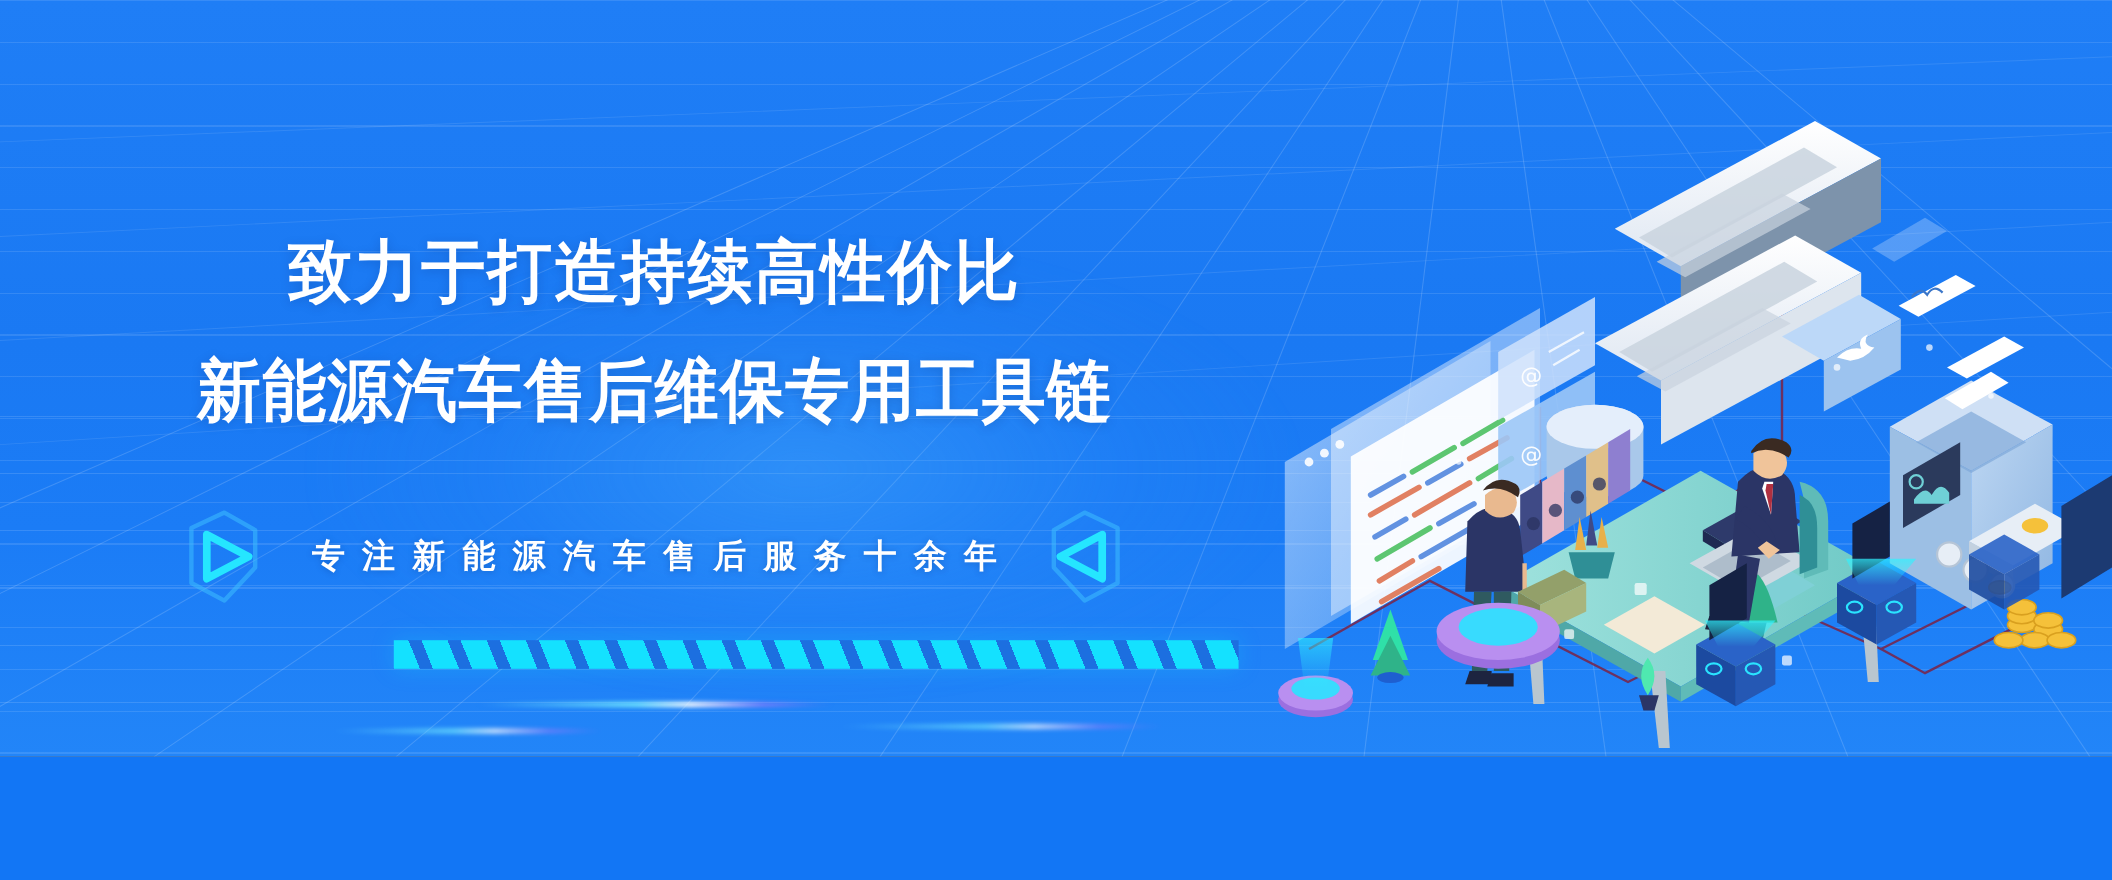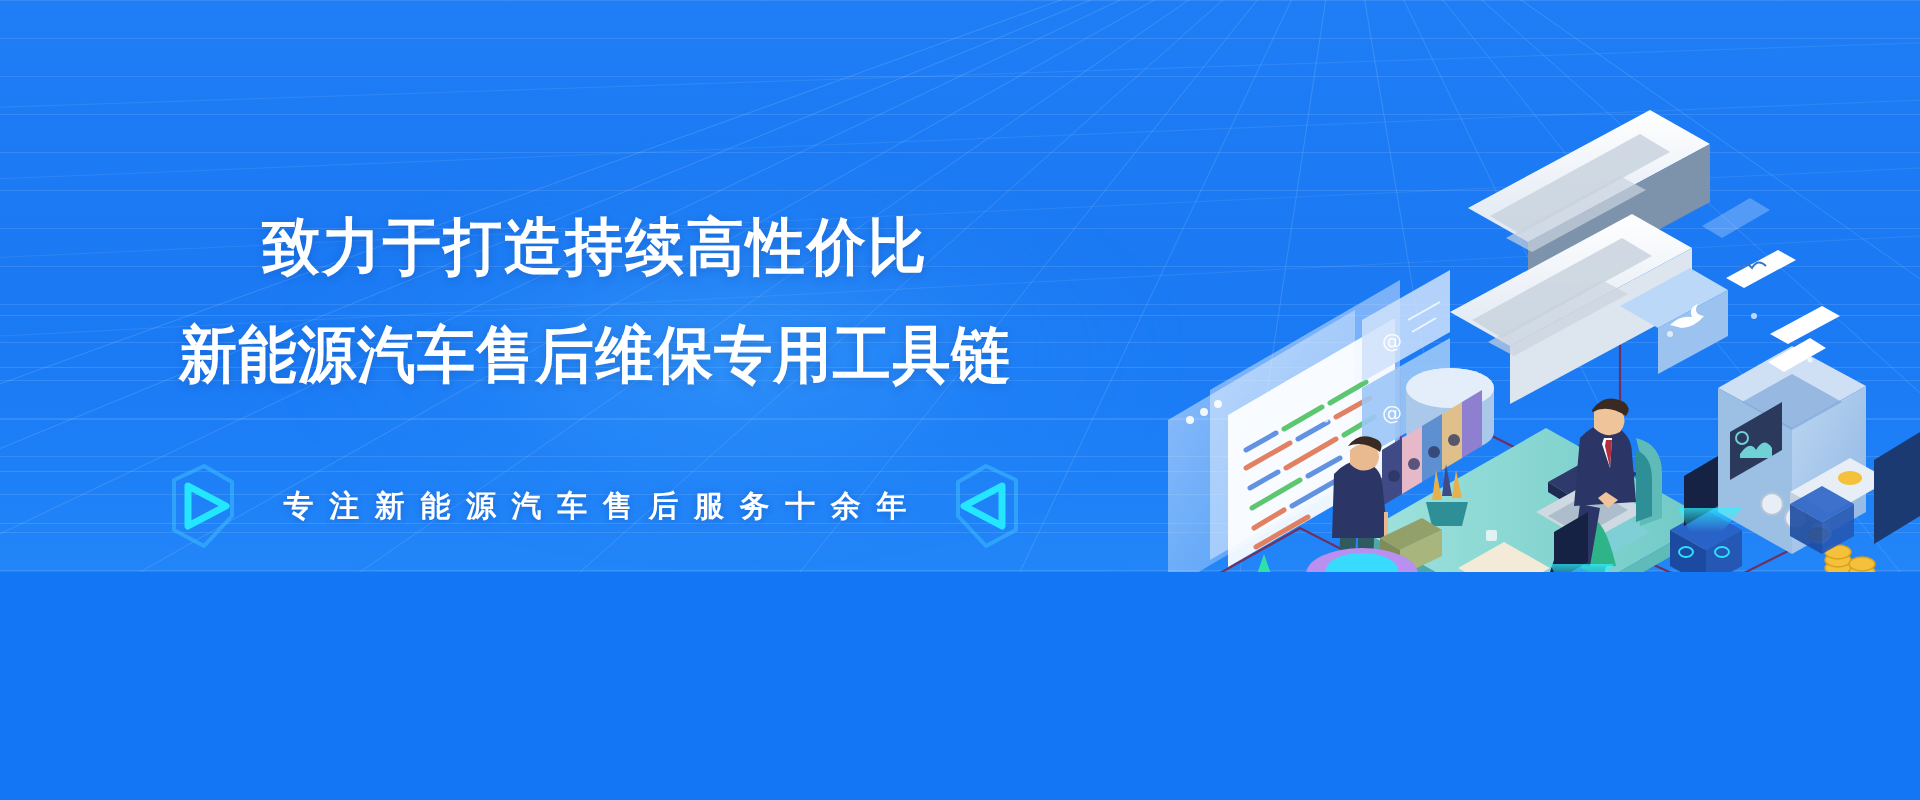--- a/index.html
+++ b/index.html
@@ -1,18 +1,18 @@
 <!DOCTYPE html>
 <html><head>
 <meta charset="utf-8">
 <style>
   html,body{margin:0;padding:0;background:#1276f5;}
   *{box-sizing:border-box;}
   .banner{
-    position:relative;width:1920px;height:572px;overflow:hidden;
+    position:relative;width:1920px;height:688px;overflow:hidden;
     background:#737373;
     font-family:"Liberation Sans","DejaVu Sans",sans-serif;
   }
 
   
   .bg-base{position:absolute;inset:0;
     background:linear-gradient(180deg,#1f7ef6 0%,#1a79f3 45%,#1b7cf6 70%,#2285f8 100%);}
 
   .bg-glow-center{position:absolute;left:38%;top:62%;width:900px;height:420px;
     transform:translate(-50%,-50%);

